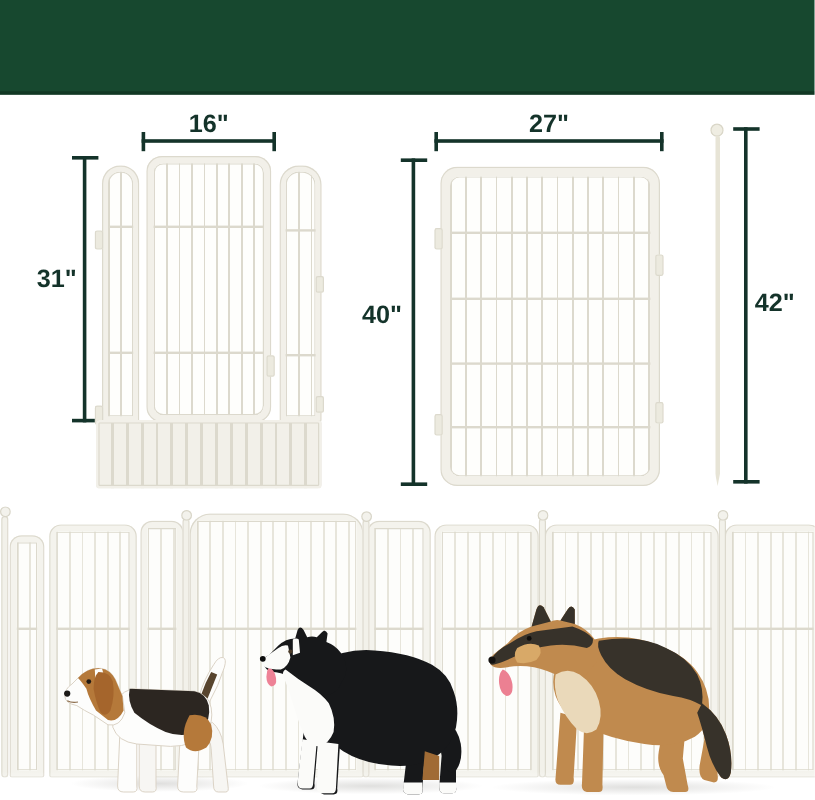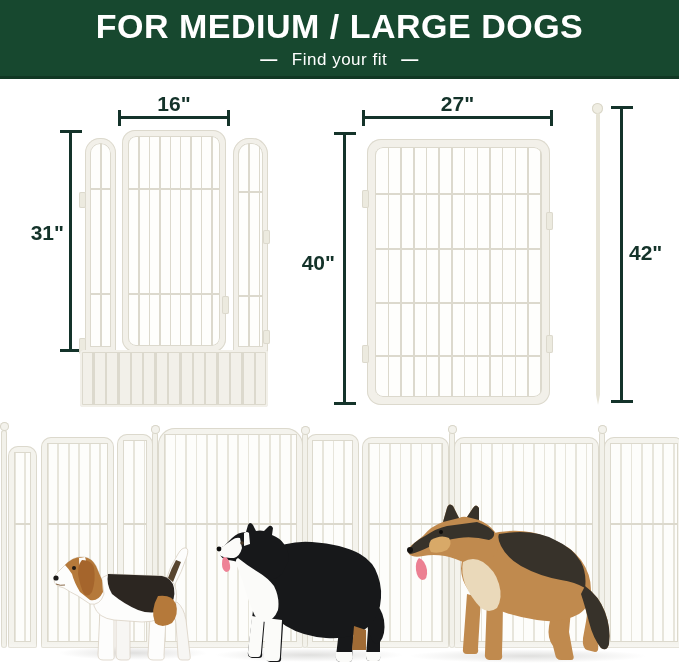--- a/index.html
+++ b/index.html
@@ -51,24 +51,20 @@
   .gshadow{position:absolute;height:14px;border-radius:50%;
         background:radial-gradient(ellipse at center,rgba(70,68,60,.17),rgba(70,68,60,0) 70%);}
   .dog{position:absolute;}
 </style>
 </head>
 <body>
 
 <div class="stage">
 
   <div class="header">
-    <div class="title">FOR MEDIUM / LARGE DOGS</div>
-    <div class="subtitle">
-      <span class="dash">—</span><span>Find your fit</span><span class="dash">—</span>
-    </div>
   </div>
 
   <div class="dim-label" style="left:118px;top:92px;width:112px;text-align:center;">16"</div>
   <div class="dim-h" style="left:118px;top:116px;width:112px;"></div>
   <div class="dim-label" style="left:26px;top:221px;width:38px;text-align:right;">31"</div>
   <div class="dim-v" style="left:69px;top:130px;height:222px;"></div>
 
   <div class="frame" style="left:85px;top:138px;width:31px;height:214px;border-radius:15px 15px 2px 2px;">
     <div class="mesh" style="inset:5px;border-radius:10px 10px 0 0;">
       <div class="hbar" style="top:45px;"></div>

